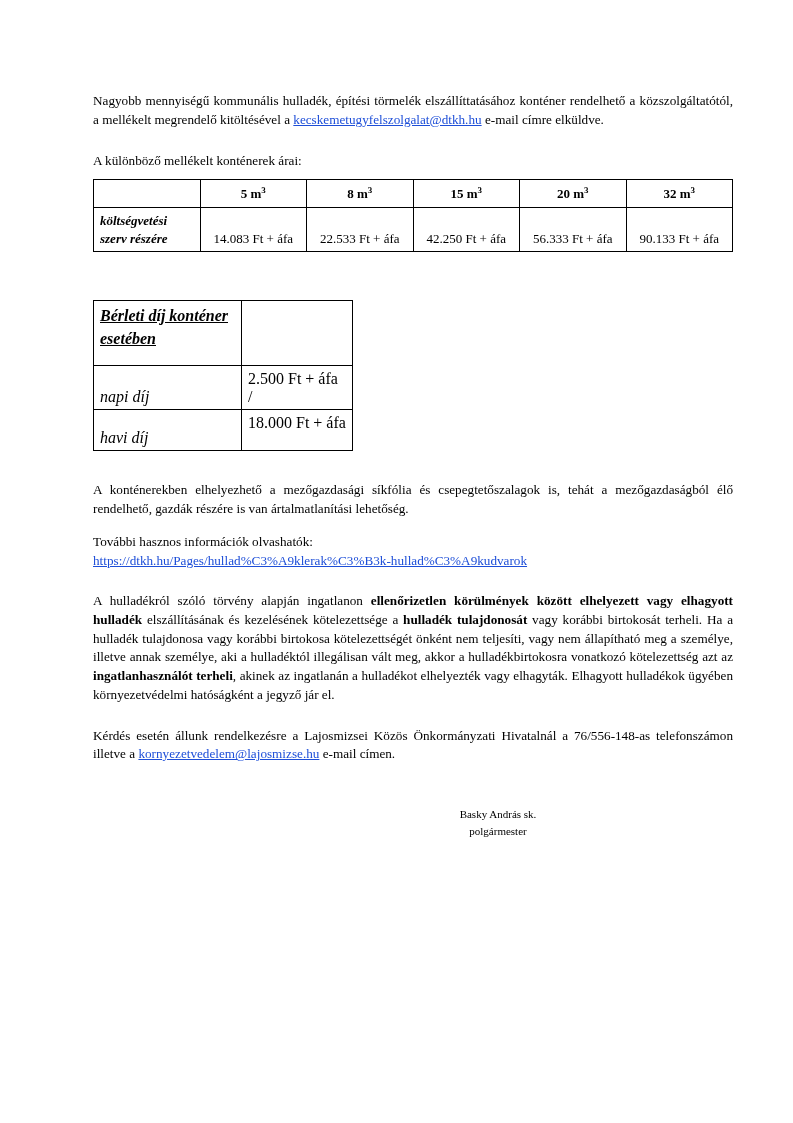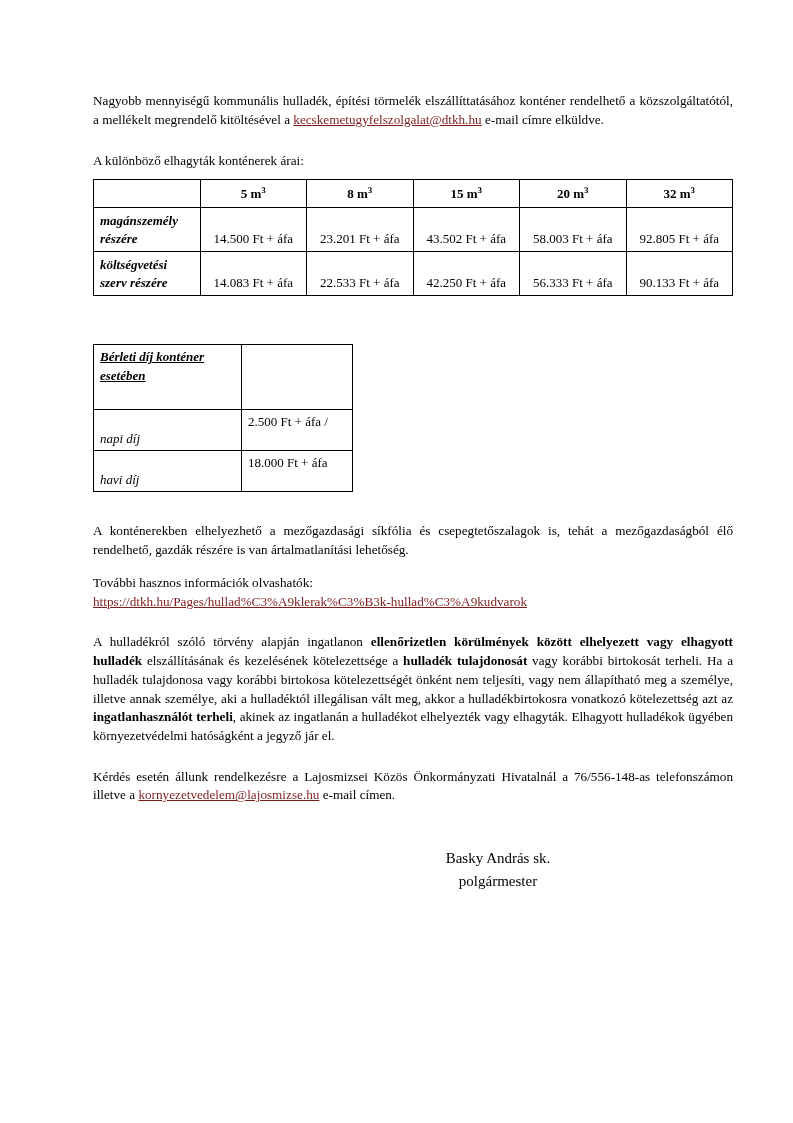--- a/index.html
+++ b/index.html
@@ -21,21 +21,21 @@
     padding: 92px 60px 60px 93px;
   }
   p {
     margin: 0;
     font-size: 13.2px;
     line-height: 1.42;
     text-align: justify;
   }
   .para-block { margin-bottom: 13px; }
   .link {
-    color: #7f1d1d;
+    color: #1d4ed8;
     text-decoration: underline;
     word-break: break-all;
   }
   .spacer-10 { height: 10px; }
   .spacer-14 { height: 14px; }
   .spacer-22 { height: 22px; }
   .spacer-30 { height: 30px; }
 
   
   table.prices {
@@ -74,21 +74,21 @@
 
   
   table.rental {
     border-collapse: collapse;
     width: 260px;
     table-layout: fixed;
     margin-top: 4px;
   }
   table.rental td {
     border: 1px solid #000;
-    font-size: 13px;
+    font-size: 16px;
     padding: 3px 6px;
     vertical-align: bottom;
   }
   table.rental td.head {
     font-style: italic;
     font-weight: bold;
     text-decoration: underline;
     line-height: 1.45;
     vertical-align: top;
     width: 135px;
@@ -102,57 +102,49 @@
   }
   table.rental td.amt {
     vertical-align: top;
     padding-top: 4px;
   }
   table.rental td.blank { border: 1px solid #000; }
 
   .sig {
     margin-top: 42px;
     text-align: center;
-    font-size: 15px;
+    font-size: 11px;
     line-height: 1.5;
     padding-left: 170px;
   }
   b { font-weight: bold; }
 </style>
 </head>
 <body>
 
 <div class="page">
 
   <p class="para-block"><span>Nagyobb mennyiségű kommunális hulladék, építési törmelék elszállíttatásához konténer rendelhető a közszolgáltatótól, a mellékelt megrendelő kitöltésével a </span><a class="link" href="#">kecskemetugyfelszolgalat@dtkh.hu</a><span> e-mail címre elküldve.</span></p>
 
   <div class="spacer-10"></div>
 
-  <p>A különböző elhagyták konténerek árai:</p>
+  <p>A különböző mellékelt konténerek árai:</p>
 
   <table class="prices">
     <thead>
       <tr>
         <th class="corner"></th>
         <th>5 m<sup>3</sup></th>
         <th>8 m<sup>3</sup></th>
         <th>15 m<sup>3</sup></th>
         <th>20 m<sup>3</sup></th>
         <th>32 m<sup>3</sup></th>
       </tr>
     </thead>
     <tbody>
-      <tr>
-        <td class="rowhead">magánszemély részére</td>
-        <td class="val">14.500 Ft + áfa</td>
-        <td class="val">23.201 Ft + áfa</td>
-        <td class="val">43.502 Ft + áfa</td>
-        <td class="val">58.003 Ft + áfa</td>
-        <td class="val">92.805 Ft + áfa</td>
-      </tr>
       <tr>
         <td class="rowhead">költségvetési szerv részére</td>
         <td class="val">14.083 Ft + áfa</td>
         <td class="val">22.533 Ft + áfa</td>
         <td class="val">42.250 Ft + áfa</td>
         <td class="val">56.333 Ft + áfa</td>
         <td class="val">90.133 Ft + áfa</td>
       </tr>
     </tbody>
   </table>

